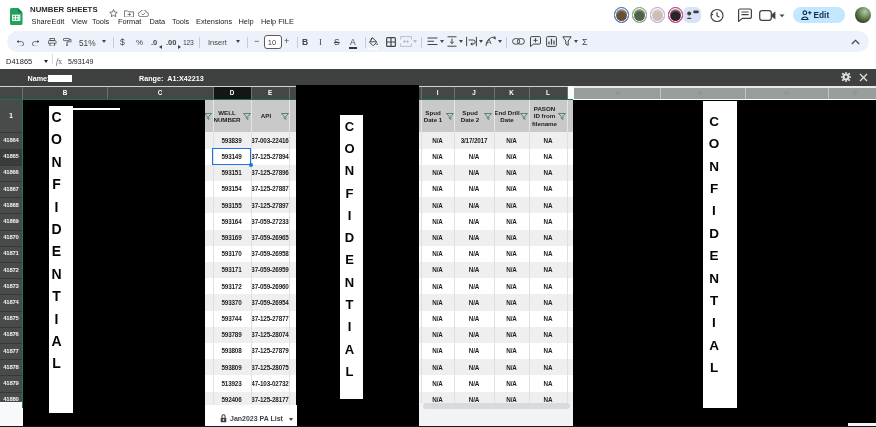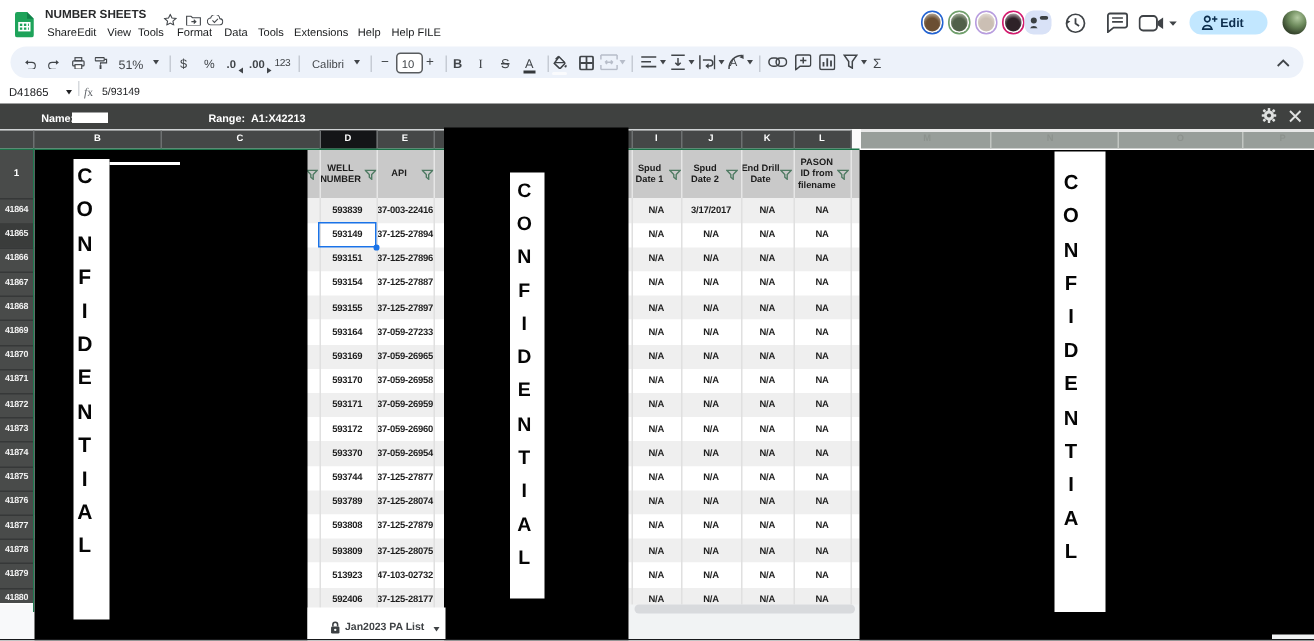--- a/index.html
+++ b/index.html
@@ -95,21 +95,21 @@
 <div class="abs caret" style="left:102px;top:40px"></div>
 <div class="sep" style="left:113px"></div>
 <div class="abs" style="left:120px;top:37px;font-size:8.5px;font-weight:400;color:#414549;">$</div>
 <div class="abs" style="left:136px;top:37.5px;font-size:8px;font-weight:400;color:#414549;">%</div>
 <div class="abs" style="left:151px;top:37.5px;font-size:7.5px;font-weight:700;color:#414549;">.0</div>
 <div class="abs" style="left:159px;top:45px;width:0;height:0;border-top:2.5px solid transparent;border-bottom:2.5px solid transparent;border-right:3.5px solid #414549"></div>
 <div class="abs" style="left:166px;top:37.5px;font-size:7.5px;font-weight:700;color:#414549;">.00</div>
 <div class="abs" style="left:178px;top:45px;width:0;height:0;border-top:2.5px solid transparent;border-bottom:2.5px solid transparent;border-left:3.5px solid #414549"></div>
 <div class="abs" style="left:183px;top:38.8px;font-size:6.8px;font-weight:400;color:#414549;letter-spacing:-0.3px;">123</div>
 <div class="sep" style="left:199px"></div>
-<div class="abs" style="left:208px;top:37.5px;font-size:7.5px;font-weight:400;color:#414549;">Calibri</div>
+<div class="abs" style="left:208px;top:37.5px;font-size:7.5px;font-weight:400;color:#414549;">Insert</div>
 <div class="abs caret" style="left:236px;top:40px"></div>
 <div class="sep" style="left:247px"></div>
 <div class="abs" style="left:254px;top:36px;font-size:9px;font-weight:400;color:#414549;">−</div>
 <div class="abs" style="left:263.5px;top:34.5px;width:16px;height:12px;background:#fff;border:1px solid #585b5e;border-radius:3px;text-align:center"></div>
 <div class="abs" style="left:264.5px;top:37.5px;font-size:7.5px;font-weight:400;color:#414549;"><span style="display:inline-block;width:15px;text-align:center">10</span></div>
 <div class="abs" style="left:284px;top:36px;font-size:9px;font-weight:400;color:#414549;">+</div>
 <div class="sep" style="left:297px"></div>
 <div class="abs" style="left:302px;top:37px;font-size:8.5px;font-weight:600;color:#414549;">B</div>
 <div class="abs" style="left:319px;top:37px;font-size:8.5px;font-weight:400;color:#414549;font-family:'Liberation Serif',sans-serif;">I</div>
 <div class="abs" style="left:334px;top:37px;font-size:8.5px;font-weight:500;color:#414549;"><span style="text-decoration:line-through">S</span></div>

